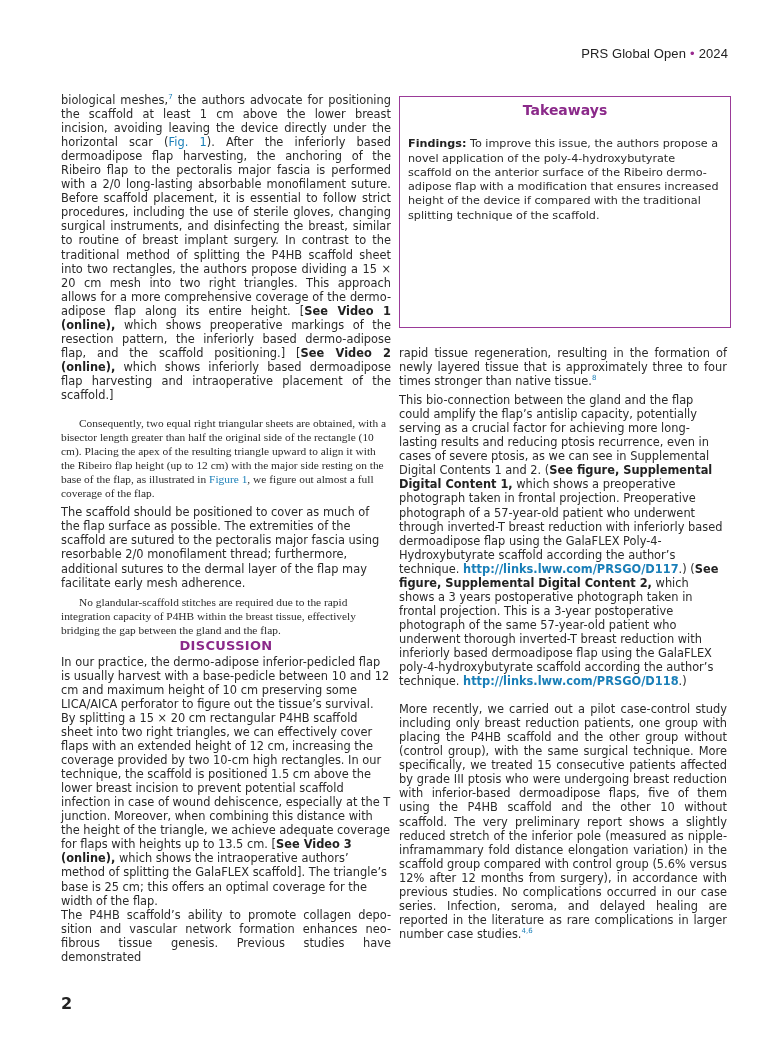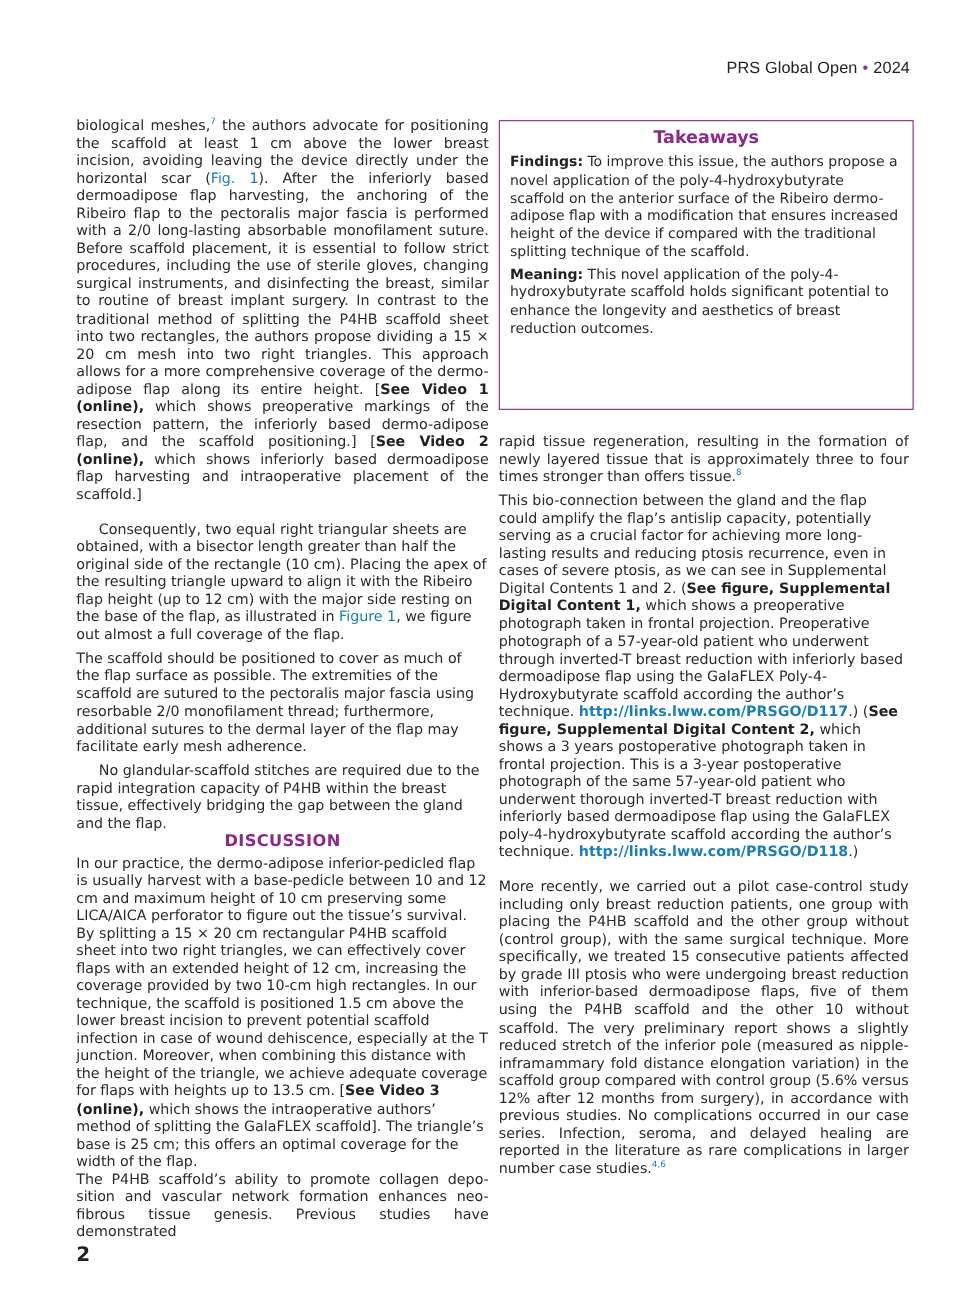--- a/index.html
+++ b/index.html
@@ -6,34 +6,34 @@
   body { width: 780px; height: 1044px; position: relative; overflow: hidden;
          font-family: "DejaVu Sans", sans-serif; color: #2a2a2a; }
   .header { position: absolute; top: 46px; right: 52px; font-size: 13px; color: #222;
             font-family: "Liberation Sans", sans-serif; letter-spacing: 0.1px; }
   .header .dot { color: #9a2a8f; margin: 0 4px; }
   .col { position: absolute; font-size: 11.4px; line-height: 14.05px; }
   .col-left { left: 61px; top: 93px; width: 330px; }
   .col-right { left: 399px; top: 346px; width: 328px; }
   p { margin: 0; }
   .j { text-align: justify; }
-  .ind { text-indent: 18px; }
+  .ind { text-indent: 18px; font-family: Liberation Serif, serif; }
   .gap-s { margin-top: 5px; }
   .gap-m { margin-top: 0; }
   .gap-l { margin-top: 14px; }
   a, .link { color: #1a7fb8; text-decoration: none; }
   .linkb { color: #1a7fb8; font-weight: bold; }
   sup { font-size: 7px; color: #1a7fb8; line-height: 0; }
   b { font-weight: bold; color: #222; }
   .heading { color: #8b2a8a; font-weight: bold; font-size: 13px; text-align: center;
              margin-top: 2px; margin-bottom: 2px; letter-spacing: 0.3px; }
   .takeaways { position: absolute; left: 399px; top: 96px; width: 314px; height: 226px;
                border: 1.5px solid #9a3a98; padding: 4px 8px 0 8px; font-size: 11.2px; line-height: 14.3px; }
   .takeaways .title { color: #8b2a8a; font-weight: bold; font-size: 14px; text-align: center;
-                      margin: 2px 0 6px 0; }
+                      margin: 2px 0 20px 0; }
   .takeaways p { margin-bottom: 4px; white-space: normal; }
   .page-num { position: absolute; left: 61px; top: 994px; font-size: 16px; font-weight: bold; color: #222; }
 </style>
 </head>
 <body>
 
 <div class="header">
   <span>PRS Global Open</span><span class="dot">•</span><span>2024</span>
 </div>
 
@@ -49,26 +49,25 @@
   <div class="heading">DISCUSSION</div>
   <p>
     <span>In our practice, the dermo-adipose inferior-pedicled flap is usually harvest with a base-pedicle between 10 and 12 cm and maximum height of 10 cm preserving some LICA/AICA perforator to figure out the tissue’s survival. By splitting a 15 × 20 cm rectangular P4HB scaffold sheet into two right triangles, we can effectively cover flaps with an extended height of 12 cm, increasing the coverage provided by two 10-cm high rectangles. In our technique, the scaffold is positioned 1.5 cm above the lower breast incision to prevent potential scaffold infection in case of wound dehiscence, especially at the T junction. Moreover, when combining this distance with the height of the triangle, we achieve adequate coverage for flaps with heights up to 13.5 cm. [</span><b>See Video 3 (online),</b><span> which shows the intraoperative authors’ method of splitting the GalaFLEX scaffold]. The triangle’s base is 25 cm; this offers an optimal coverage for the width of the flap.</span>
   </p>
   <p class="j gap-m">The P4HB scaffold’s ability to promote collagen depo- sition and vascular network formation enhances neo- fibrous tissue genesis. Previous studies have demonstrated</p>
 </div>
 
 <div class="takeaways">
   <div class="title">Takeaways</div>
   <p><b>Findings:</b><span> To improve this issue, the authors propose a novel application of the poly-4-hydroxybutyrate scaffold on the anterior surface of the Ribeiro dermo-adipose flap with a modification that ensures increased height of the device if compared with the traditional splitting technique of the scaffold.</span></p>
-  <p><b>Meaning:</b><span> This novel application of the poly-4-hydroxybutyrate scaffold holds significant potential to enhance the longevity and aesthetics of breast reduction outcomes.</span></p>
 </div>
 
 <div class="col col-right">
   <p class="j">
-    <span>rapid tissue regeneration, resulting in the formation of newly layered tissue that is approximately three to four times stronger than offers tissue.</span><sup>8</sup>
+    <span>rapid tissue regeneration, resulting in the formation of newly layered tissue that is approximately three to four times stronger than native tissue.</span><sup>8</sup>
   </p>
   <p class="gap-s">
     <span>This bio-connection between the gland and the flap could amplify the flap’s antislip capacity, potentially serving as a crucial factor for achieving more long-lasting results and reducing ptosis recurrence, even in cases of severe ptosis, as we can see in Supplemental Digital Contents 1 and 2. (</span><b>See figure, Supplemental Digital Content 1,</b><span> which shows a preoperative photograph taken in frontal projection. Preoperative photograph of a 57-year-old patient who underwent through inverted-T breast reduction with inferiorly based dermoadipose flap using the GalaFLEX Poly-4-Hydroxybutyrate scaffold according the author’s technique. </span><a class="linkb">http://links.lww.com/PRSGO/D117</a><span>.) (</span><b>See figure, Supplemental Digital Content 2,</b><span> which shows a 3 years postoperative photograph taken in frontal projection. This is a 3-year postoperative photograph of the same 57-year-old patient who underwent thorough inverted-T breast reduction with inferiorly based dermoadipose flap using the GalaFLEX poly-4-hydroxybutyrate scaffold according the author’s technique. </span><a class="linkb">http://links.lww.com/PRSGO/D118</a><span>.)</span>
   </p>
   <p class="j gap-l">
     <span>More recently, we carried out a pilot case-control study including only breast reduction patients, one group with placing the P4HB scaffold and the other group without (control group), with the same surgical technique. More specifically, we treated 15 consecutive patients affected by grade III ptosis who were undergoing breast reduction with inferior-based dermoadipose flaps, five of them using the P4HB scaffold and the other 10 without scaffold. The very preliminary report shows a slightly reduced stretch of the inferior pole (measured as nipple-inframammary fold distance elongation variation) in the scaffold group compared with control group (5.6% versus 12% after 12 months from surgery), in accordance with previous studies. No complications occurred in our case series. Infection, seroma, and delayed healing are reported in the literature as rare complications in larger number case studies.</span><sup>4,6</sup>
   </p>
 </div>
 
 <div class="page-num">2</div>

